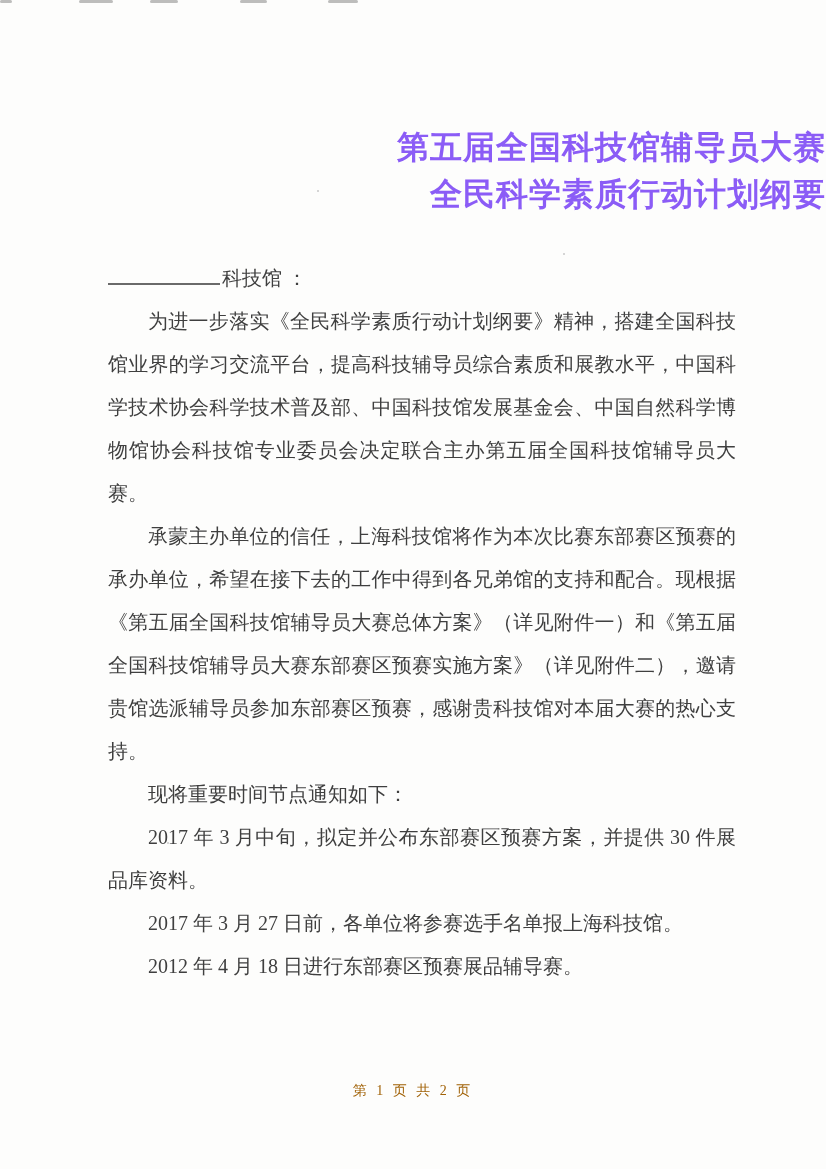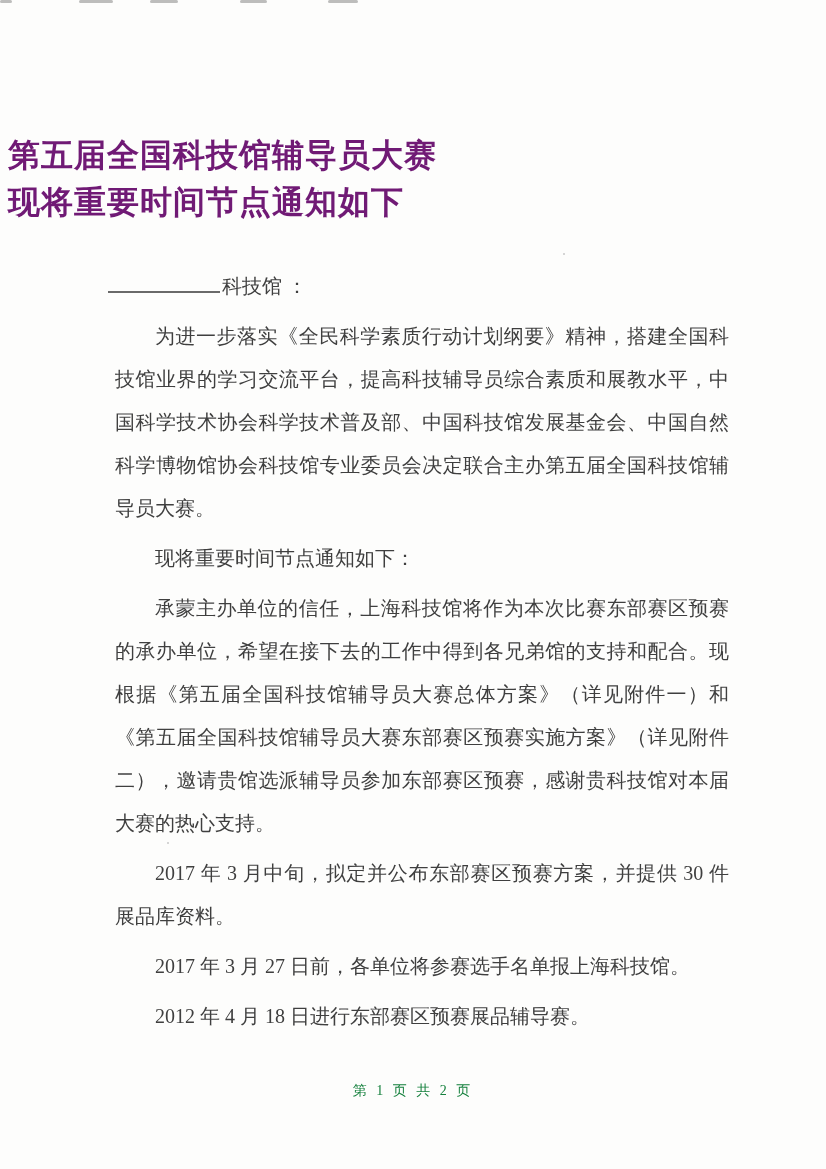--- a/index.html
+++ b/index.html
@@ -35,28 +35,28 @@
     position: absolute;
     width: 2px; height: 2px;
     background: rgba(100,100,100,0.35);
     border-radius: 50%;
   }
   .s1 { left: 563px; top: 253px; }
   .s2 { left: 317px; top: 190px; }
   .s3 { left: 167px; top: 842px; }
 
   .title-block {
-    margin: 8px;
+    margin: 0;
     padding-top: 124px;
-    text-align: left;
+    text-align: right;
     font-family: "Liberation Sans", "DejaVu Sans", sans-serif;
     font-weight: 700;
     font-size: 32px;
     line-height: 47px;
-    color: #701a75;
+    color: #8b5cf6;
     letter-spacing: 1px;
   }
   .content {
     width: 628px;
     margin-left: 108px;
     font-size: 20px;
     line-height: 43px;
     text-align: justify;
   }
   .salutation {
@@ -65,62 +65,62 @@
   }
   .blank-underline {
     display: inline-block;
     width: 112px;
     height: 1em;
     border-bottom: 2px solid #6a6a6a;
     vertical-align: baseline;
     margin-right: 2px;
   }
   .para {
-    margin: 7px;
+    margin: 0;
     text-indent: 2em;
   }
   .footer {
     position: absolute;
     left: 0;
     width: 826px;
     top: 1082px;
     text-align: center;
     font-size: 14px;
     letter-spacing: 3px;
-    color: #15803d;
+    color: #a16207;
   }
 </style>
 </head>
 <body>
 
 <div class="page">
 
   <span class="scan-dash d1"></span>
   <span class="scan-dash d2"></span>
   <span class="scan-dash d3"></span>
   <span class="scan-dash d4"></span>
   <span class="scan-dash d5"></span>
   <span class="speck s1"></span>
   <span class="speck s2"></span>
   <span class="speck s3"></span>
 
   <div class="title-block">
     <div>第五届全国科技馆辅导员大赛</div>
-    <div>现将重要时间节点通知如下</div>
+    <div>全民科学素质行动计划纲要</div>
   </div>
 
   <div class="content">
 
     <div class="salutation">
       <span class="blank-underline"></span><span>科技馆 ：</span>
     </div>
 
     <p class="para">为进一步落实《全民科学素质行动计划纲要》精神，搭建全国科技馆业界的学习交流平台，提高科技辅导员综合素质和展教水平，中国科学技术协会科学技术普及部、中国科技馆发展基金会、中国自然科学博物馆协会科技馆专业委员会决定联合主办第五届全国科技馆辅导员大赛。</p>
+    <p class="para">承蒙主办单位的信任，上海科技馆将作为本次比赛东部赛区预赛的承办单位，希望在接下去的工作中得到各兄弟馆的支持和配合。现根据《第五届全国科技馆辅导员大赛总体方案》（详见附件一）和《第五届全国科技馆辅导员大赛东部赛区预赛实施方案》（详见附件二），邀请贵馆选派辅导员参加东部赛区预赛，感谢贵科技馆对本届大赛的热心支持。</p>
     <p class="para">现将重要时间节点通知如下：</p>
-    <p class="para">承蒙主办单位的信任，上海科技馆将作为本次比赛东部赛区预赛的承办单位，希望在接下去的工作中得到各兄弟馆的支持和配合。现根据《第五届全国科技馆辅导员大赛总体方案》（详见附件一）和《第五届全国科技馆辅导员大赛东部赛区预赛实施方案》（详见附件二），邀请贵馆选派辅导员参加东部赛区预赛，感谢贵科技馆对本届大赛的热心支持。</p>
     <p class="para">2017 年 3 月中旬，拟定并公布东部赛区预赛方案，并提供 30 件展品库资料。</p>
     <p class="para">2017 年 3 月 27 日前，各单位将参赛选手名单报上海科技馆。</p>
     <p class="para">2012 年 4 月 18 日进行东部赛区预赛展品辅导赛。</p>
 
   </div>
 
   <div class="footer">第 1 页 共 2 页</div>
 
 </div>
 

